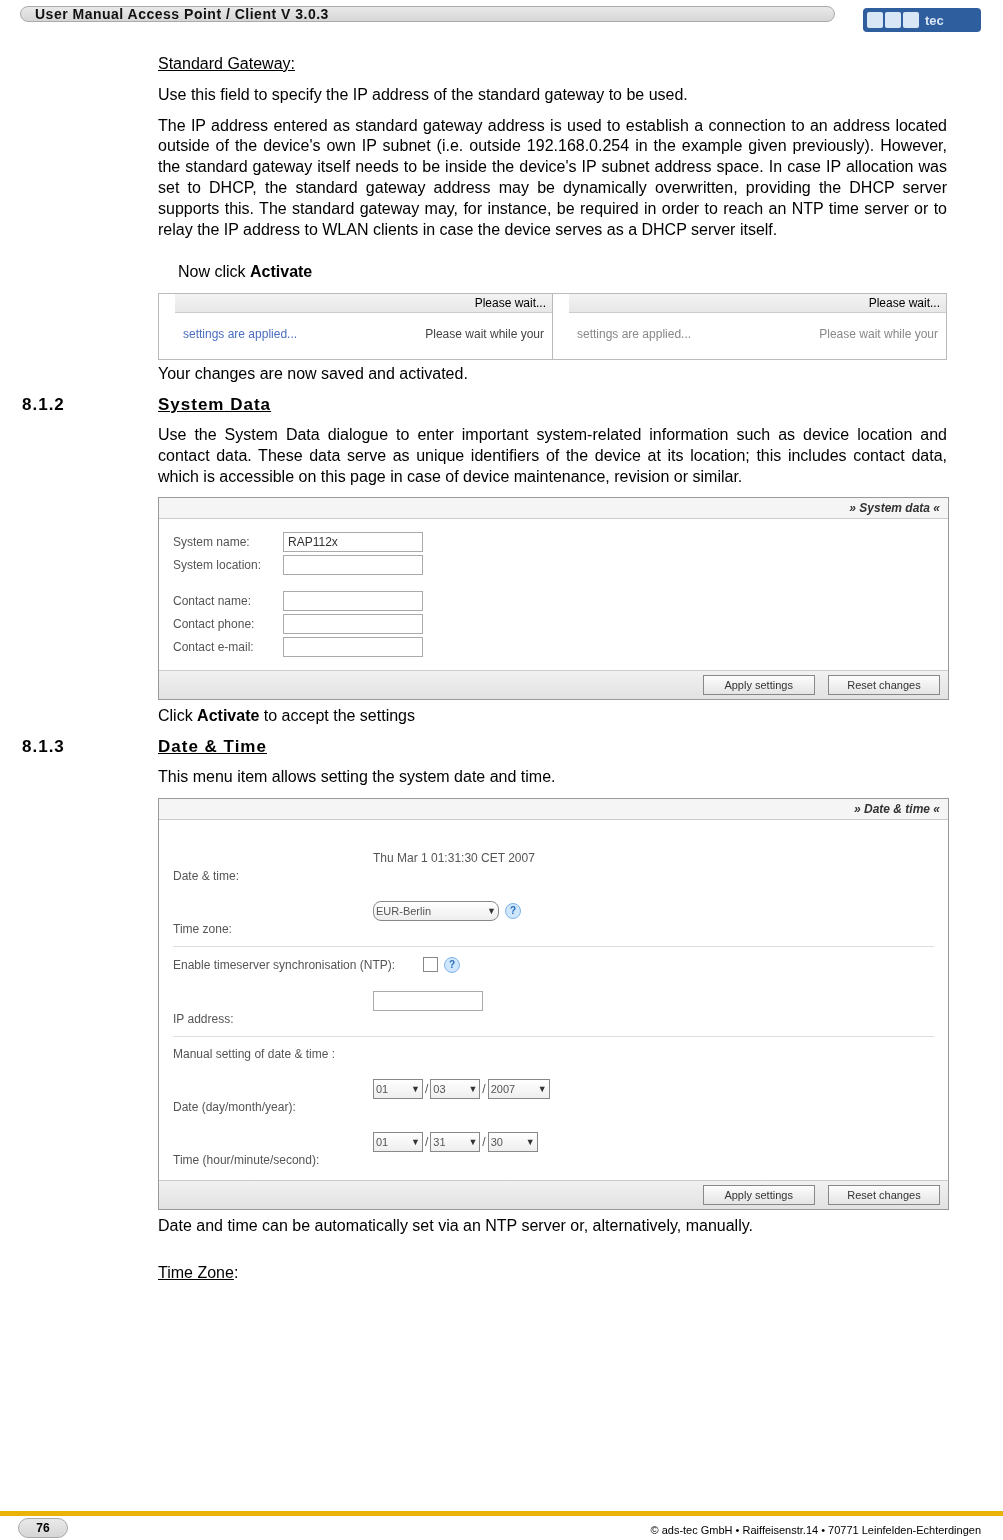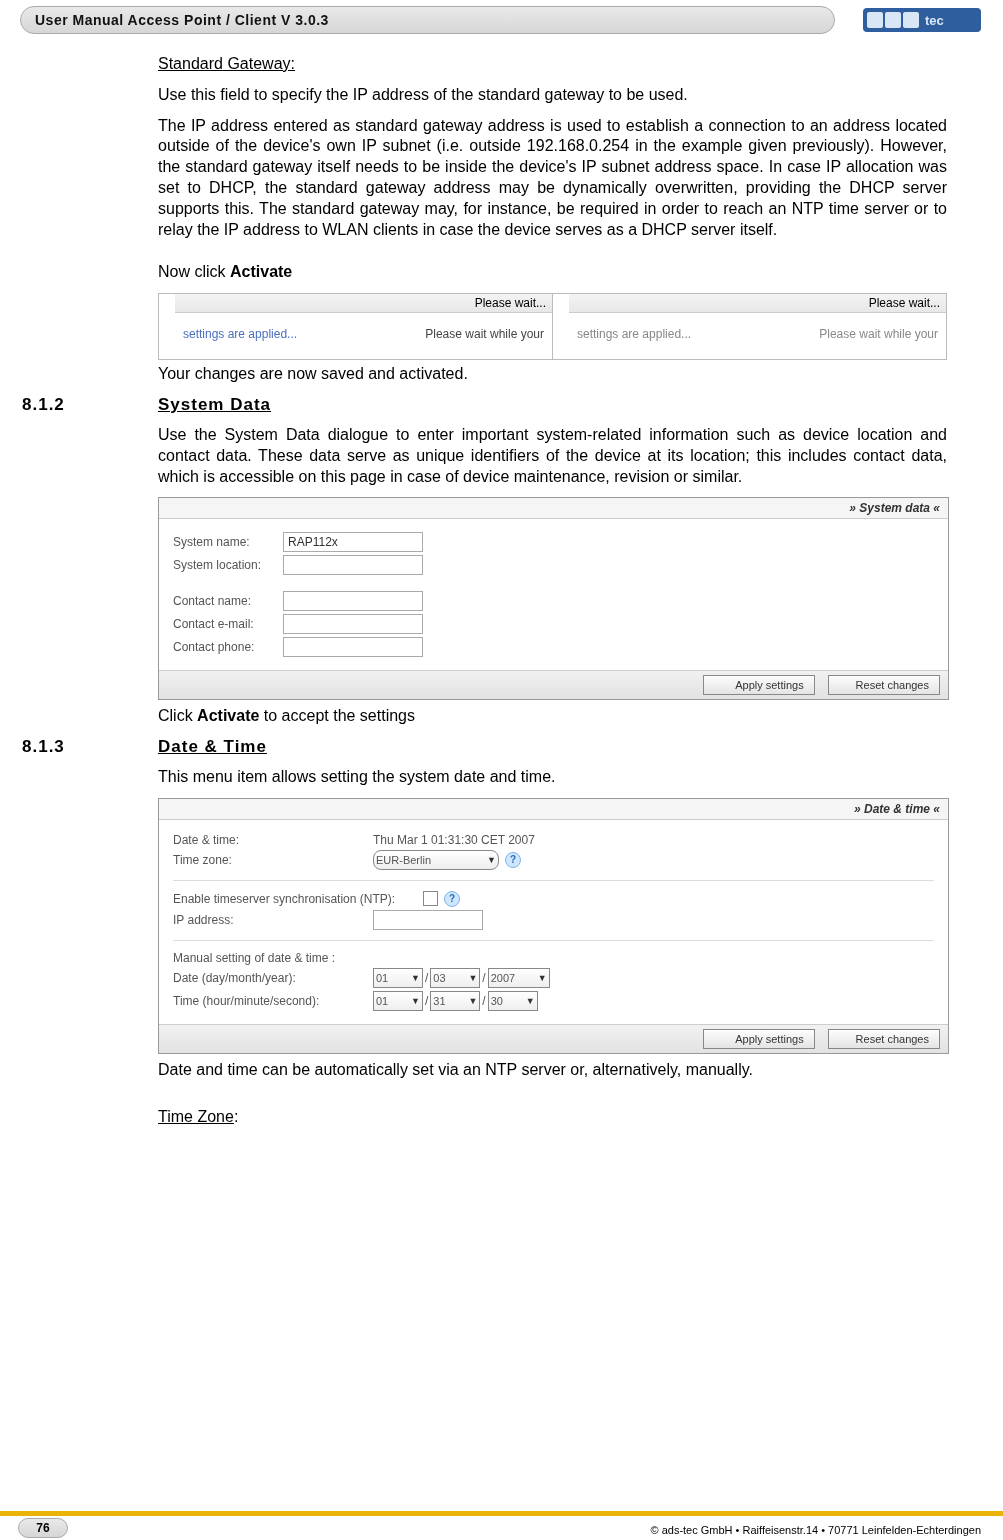--- a/index.html
+++ b/index.html
@@ -18,21 +18,21 @@
   .header {
     position: absolute;
     top: 0; left: 0; right: 0;
     height: 40px;
     background: #fff;
   }
   .header-pill {
     position: absolute;
     left: 20px;
     top: 6px;
-    height: 28px;
+    height: 16px;
     width: 815px;
     background: linear-gradient(#e9e9e9, #d6d6d6);
     border: 1px solid #aaa;
     border-radius: 14px;
     display: flex;
     align-items: center;
     padding-left: 14px;
     box-sizing: border-box;
     font-family: "Arial Black", Arial, sans-serif;
     font-weight: 900;
@@ -102,41 +102,41 @@
   }
   .panel-footer {
     background: linear-gradient(#f1f1f1, #e2e2e2);
     border-top: 1px solid #ccc;
     padding: 4px 8px;
     text-align: right;
   }
   .panel-footer .btn {
     display: inline-block;
     min-width: 90px;
-    text-align: right;
+    text-align: center;
     font-size: 11px;
     padding: 3px 10px;
     border: 1px solid #888;
     background: linear-gradient(#fdfdfd, #e4e4e4);
     margin-left: 10px;
   }
   .panel-body { padding: 10px 14px; }
   .panel hr {
     border: none;
     border-top: 1px solid #ddd;
     margin: 10px 0;
   }
   .row {
     display: flex;
     align-items: center;
     margin: 3px 0;
     color: #555;
     font-size: 12px;
   }
-  .row .lbl { min-width: 200px; }
+  .row .lbl { min-width: 200px; margin-top: 36px; }
   .row .lbl-s { min-width: 110px; }
   .ctrl-input {
     border: 1px solid #aaa;
     height: 18px;
     width: 130px;
     font-size: 12px;
     padding: 0 4px;
     color: #333;
   }
   .ctrl-input-sm { width: 60px; }
@@ -237,21 +237,21 @@
     <text x="62" y="20" fill="#d9e6f5" font-family="Arial" font-size="13" font-weight="bold">tec</text>
   </svg>
 </div>
 
 <div class="content">
 
   <p><span class="u">Standard Gateway:</span></p>
   <p>Use this field to specify the IP address of the standard gateway to be used.</p>
   <p class="justify">The IP address entered as standard gateway address is used to establish a connection to an address located outside of the device's own IP subnet (i.e. outside 192.168.0.254 in the example given previously). However, the standard gateway itself needs to be inside the device's IP subnet address space. In case IP allocation was set to DHCP, the standard gateway address may be dynamically overwritten, providing the DHCP server supports this. The standard gateway may, for instance, be required in order to reach an NTP time server or to relay the IP address to WLAN clients in case the device serves as a DHCP server itself.</p>
 
-  <p style="margin-top:22px;">
+  <p style="margin-top:22px;margin-left:20px;">
     <span>Now click </span><b>Activate</b>
   </p>
 
   <div class="twin">
     <div class="half">
       <div class="pw-head">Please wait...</div>
       <div class="pw-body">
         <span style="color:#4a6fbf;">settings are applied...</span>
         <span>Please wait while your</span>
       </div>
@@ -283,25 +283,25 @@
       <div class="row">
         <span class="lbl-s">System location:</span>
         <input class="ctrl-input" style="">
       </div>
       <div style="height:10px;"></div>
       <div class="row">
         <span class="lbl-s">Contact name:</span>
         <input class="ctrl-input" style="">
       </div>
       <div class="row">
+        <span class="lbl-s">Contact phone:</span>
+        <input class="ctrl-input" style="">
+      </div>
+      <div class="row">
         <span class="lbl-s">Contact e-mail:</span>
-        <input class="ctrl-input" style="">
-      </div>
-      <div class="row">
-        <span class="lbl-s">Contact phone:</span>
         <input class="ctrl-input" style="">
       </div>
     </div>
     <div class="panel-footer">
       <span class="btn">Apply settings</span>
       <span class="btn">Reset changes</span>
     </div>
   </div>
 
   <p>

